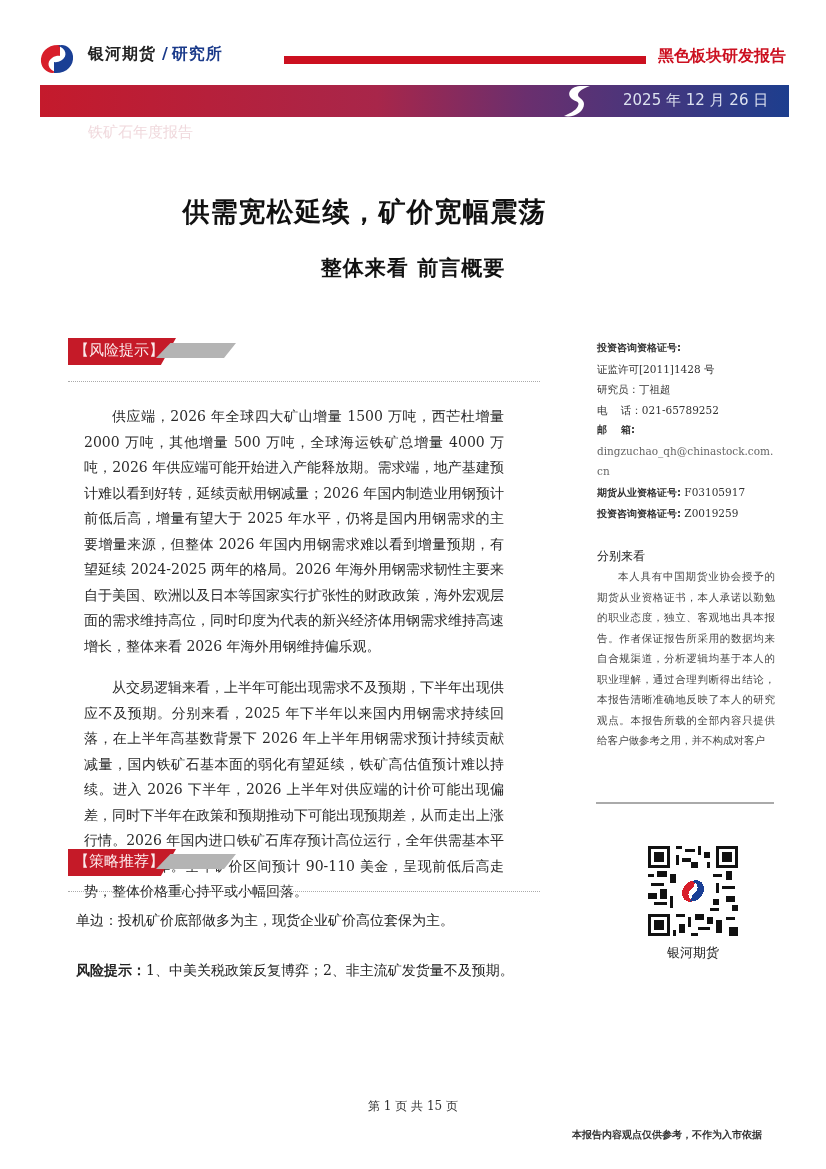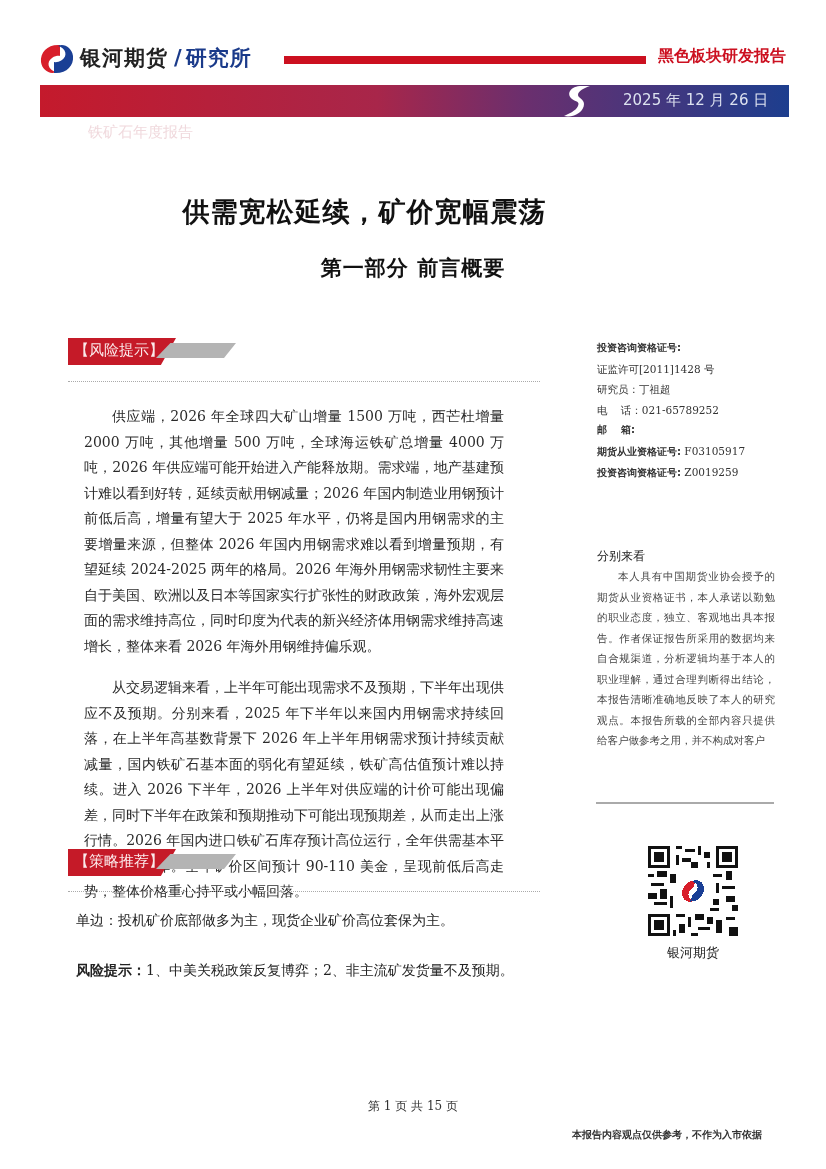--- a/index.html
+++ b/index.html
@@ -2,22 +2,22 @@
 <html><head>
 <meta charset="utf-8">
 <style>
   html, body { margin:0; padding:0; background:#fff; }
   body { width:826px; height:1169px; position:relative; overflow:hidden;
          font-family:"DejaVu Serif","Liberation Serif",serif; color:#222; }
   .abs { position:absolute; }
 
   
   .logo { left:38px; top:42px; width:38px; height:34px; }
-  .brand { left:80px; top:44px; font-family:"DejaVu Sans","Liberation Sans",sans-serif;
-           font-weight:bold; font-size:21px; color:#222; letter-spacing:1px; white-space:nowrap; }
+  .brand { left:88px; top:44px; font-family:"DejaVu Sans","Liberation Sans",sans-serif;
+           font-weight:bold; font-size:16px; color:#222; letter-spacing:1px; white-space:nowrap; }
   .brand .slash { color:#1a3a8a; margin:0 3px 0 6px; }
   .brand .inst { color:#1a3a8a; }
   .redline { left:284px; top:56px; width:362px; height:8px; background:#cc1020; }
   .series { left:658px; top:46px; font-family:"DejaVu Sans","Liberation Sans",sans-serif;
             font-weight:bold; font-size:16px; color:#cc1020; white-space:nowrap; }
   .band { left:40px; top:85px; width:749px; height:32px;
           background:linear-gradient(90deg,#c41a2c 0%,#a8264a 45%,#6a2f6e 65%,#1d3e8e 100%); }
   .band-title { left:88px; top:91px; font-family:"DejaVu Sans","Liberation Sans",sans-serif;
                 font-size:15px; color:#f0d9dd; white-space:nowrap;margin-top:32px; }
   .band-date { left:623px; top:91px; font-family:"DejaVu Sans","Liberation Sans",sans-serif;
@@ -82,21 +82,21 @@
 <div class="abs series">黑色板块研发报告</div>
 
 <div class="abs band"></div>
 <div class="abs band-title">铁矿石年度报告</div>
 <svg class="abs band-s" viewBox="0 0 36 34">
   <path d="M22 2 C10 2 6 10 12 15 C16 18 20 17 18 22 C16 27 8 30 4 32 C14 34 24 28 24 20 C24 15 18 14 18 11 C18 7 24 4 30 2 Z" fill="#fff"></path>
 </svg>
 <div class="abs band-date">2025 年 12 月 26 日</div>
 
 <div class="abs main-title">供需宽松延续，矿价宽幅震荡</div>
-<div class="abs sub-title">第一部分  前言概要</div>
+<div class="abs sub-title">整体来看  前言概要</div>
 
 <div class="abs tag" style="left:68px; top:338px;">
   <div class="red"></div>
     <div class="grey"></div>
   <span class="label">【风险提示】</span>
 </div>
 <div class="abs dots" style="left:68px; top:381px; width:472px;"></div>
 
 <div class="abs para" style="top:388px;">
   <p>供应端，2026 年全球四大矿山增量 1500 万吨，西芒杜增量 2000 万吨，其他增量 500 万吨，全球海运铁矿总增量 4000 万吨，2026 年供应端可能开始进入产能释放期。需求端，地产基建预计难以看到好转，延续贡献用钢减量；2026 年国内制造业用钢预计前低后高，增量有望大于 2025 年水平，仍将是国内用钢需求的主要增量来源，但整体 2026 年国内用钢需求难以看到增量预期，有望延续 2024-2025 两年的格局。2026 年海外用钢需求韧性主要来自于美国、欧洲以及日本等国家实行扩张性的财政政策，海外宏观层面的需求维持高位，同时印度为代表的新兴经济体用钢需求维持高速增长，整体来看 2026 年海外用钢维持偏乐观。</p>
@@ -116,20 +116,21 @@
 <div class="abs strat" style="top:962px;">
   <b>风险提示：</b><span>1、中美关税政策反复博弈；2、非主流矿发货量不及预期。</span>
 </div>
 
 <div class="abs side" style="top:338px;">
   <div class="bold">投资咨询资格证号:</div>
   <div>证监许可[2011]1428 号</div>
   <div><span>研究员：</span><span>丁祖超</span></div>
   <div><span style="white-space:pre">电    话：</span><span>021-65789252</span></div>
   <div class="bold" style="white-space:pre">邮    箱:</div>
+  <div class="email">dingzuchao_qh@chinastock.com.cn</div>
   <div><span class="bold">期货从业资格证号:</span> <span>F03105917</span></div>
   <div><span class="bold">投资咨询资格证号:</span> <span>Z0019259</span></div>
 </div>
 
 <div class="abs commit-title">分别来看</div>
 <div class="abs commit">本人具有中国期货业协会授予的期货从业资格证书，本人承诺以勤勉的职业态度，独立、客观地出具本报告。作者保证报告所采用的数据均来自合规渠道，分析逻辑均基于本人的职业理解，通过合理判断得出结论，本报告清晰准确地反映了本人的研究观点。本报告所载的全部内容只提供给客户做参考之用，并不构成对客户</div>
 <div class="abs side-line"></div>
 
 <svg class="abs qr" viewBox="0 0 29 29" shape-rendering="crispEdges">
   <rect width="29" height="29" fill="#fff"></rect>

